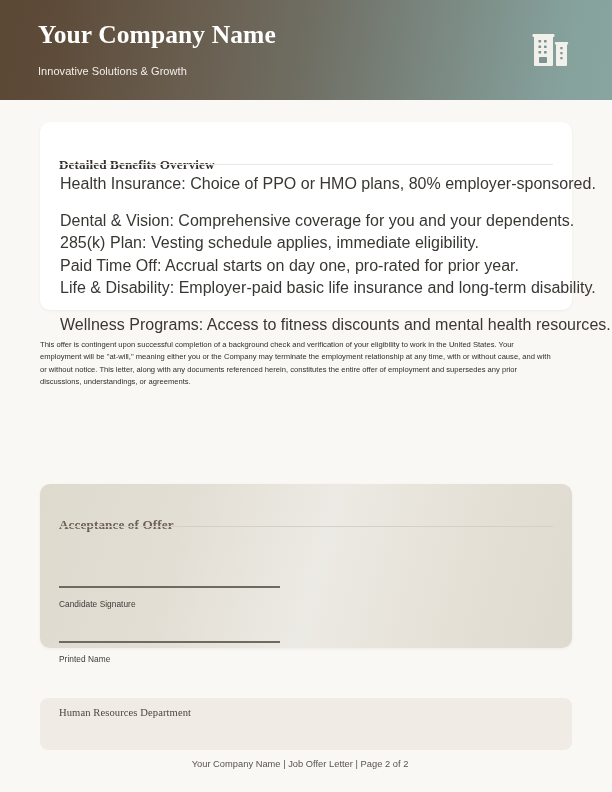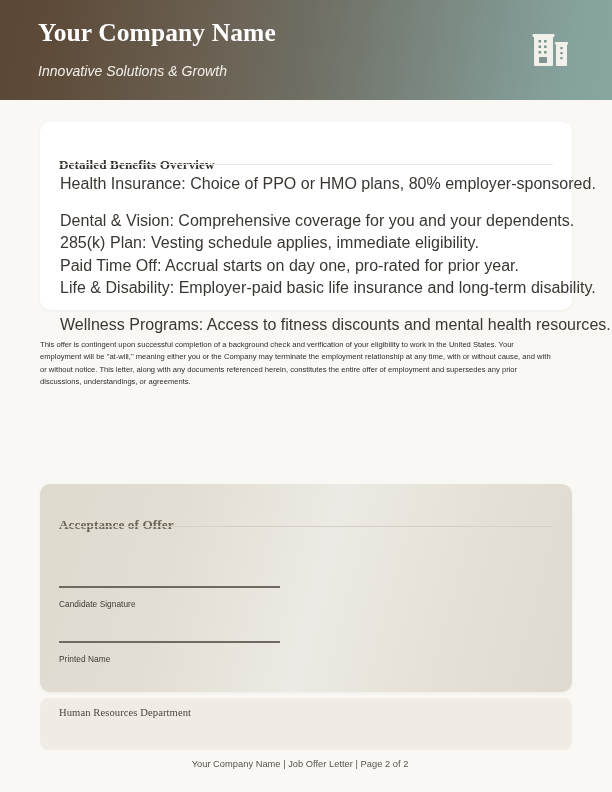--- a/index.html
+++ b/index.html
@@ -37,26 +37,25 @@
   .brand-title {
     font-family: "Liberation Serif", serif;
     font-weight: bold;
     font-size: 25.5px;
     color: #ffffff;
     letter-spacing: 0.1px;
     line-height: 1.08;
     white-space: nowrap;
   }
   .brand-sub {
-    font-size: 14px;
+    font-size: 11px;
     color: #f2efe9;
     margin-top: 16px;
     letter-spacing: 0.05px;
     white-space: nowrap;
-    font-style: italic;
   }
   .logo-badge {
     width: 44px;
     height: 44px;
     display: flex;
     align-items: center;
     justify-content: center;
     margin-right: 4px;
   }
 
@@ -114,21 +113,21 @@
     color: #2f2d2a;
     text-align: left;
   }
 
   
   .acceptance-card {
     position: absolute;
     left: 40px;
     top: 484px;
     width: 532px;
-    height: 208px;
+    height: 164px;
     border-radius: 10px;
     background: linear-gradient(105deg, #dfdace 0%, #e3ded4 26%, #eceae4 52%, #e5e0d6 78%, #dedacf 100%);
     box-shadow: 0 1px 3px rgba(90, 80, 65, 0.08);
     box-sizing: border-box;
   }
   .acceptance-title {
     position: absolute;
     left: 19px;
     top: 15px;
     color: #6b6257;

